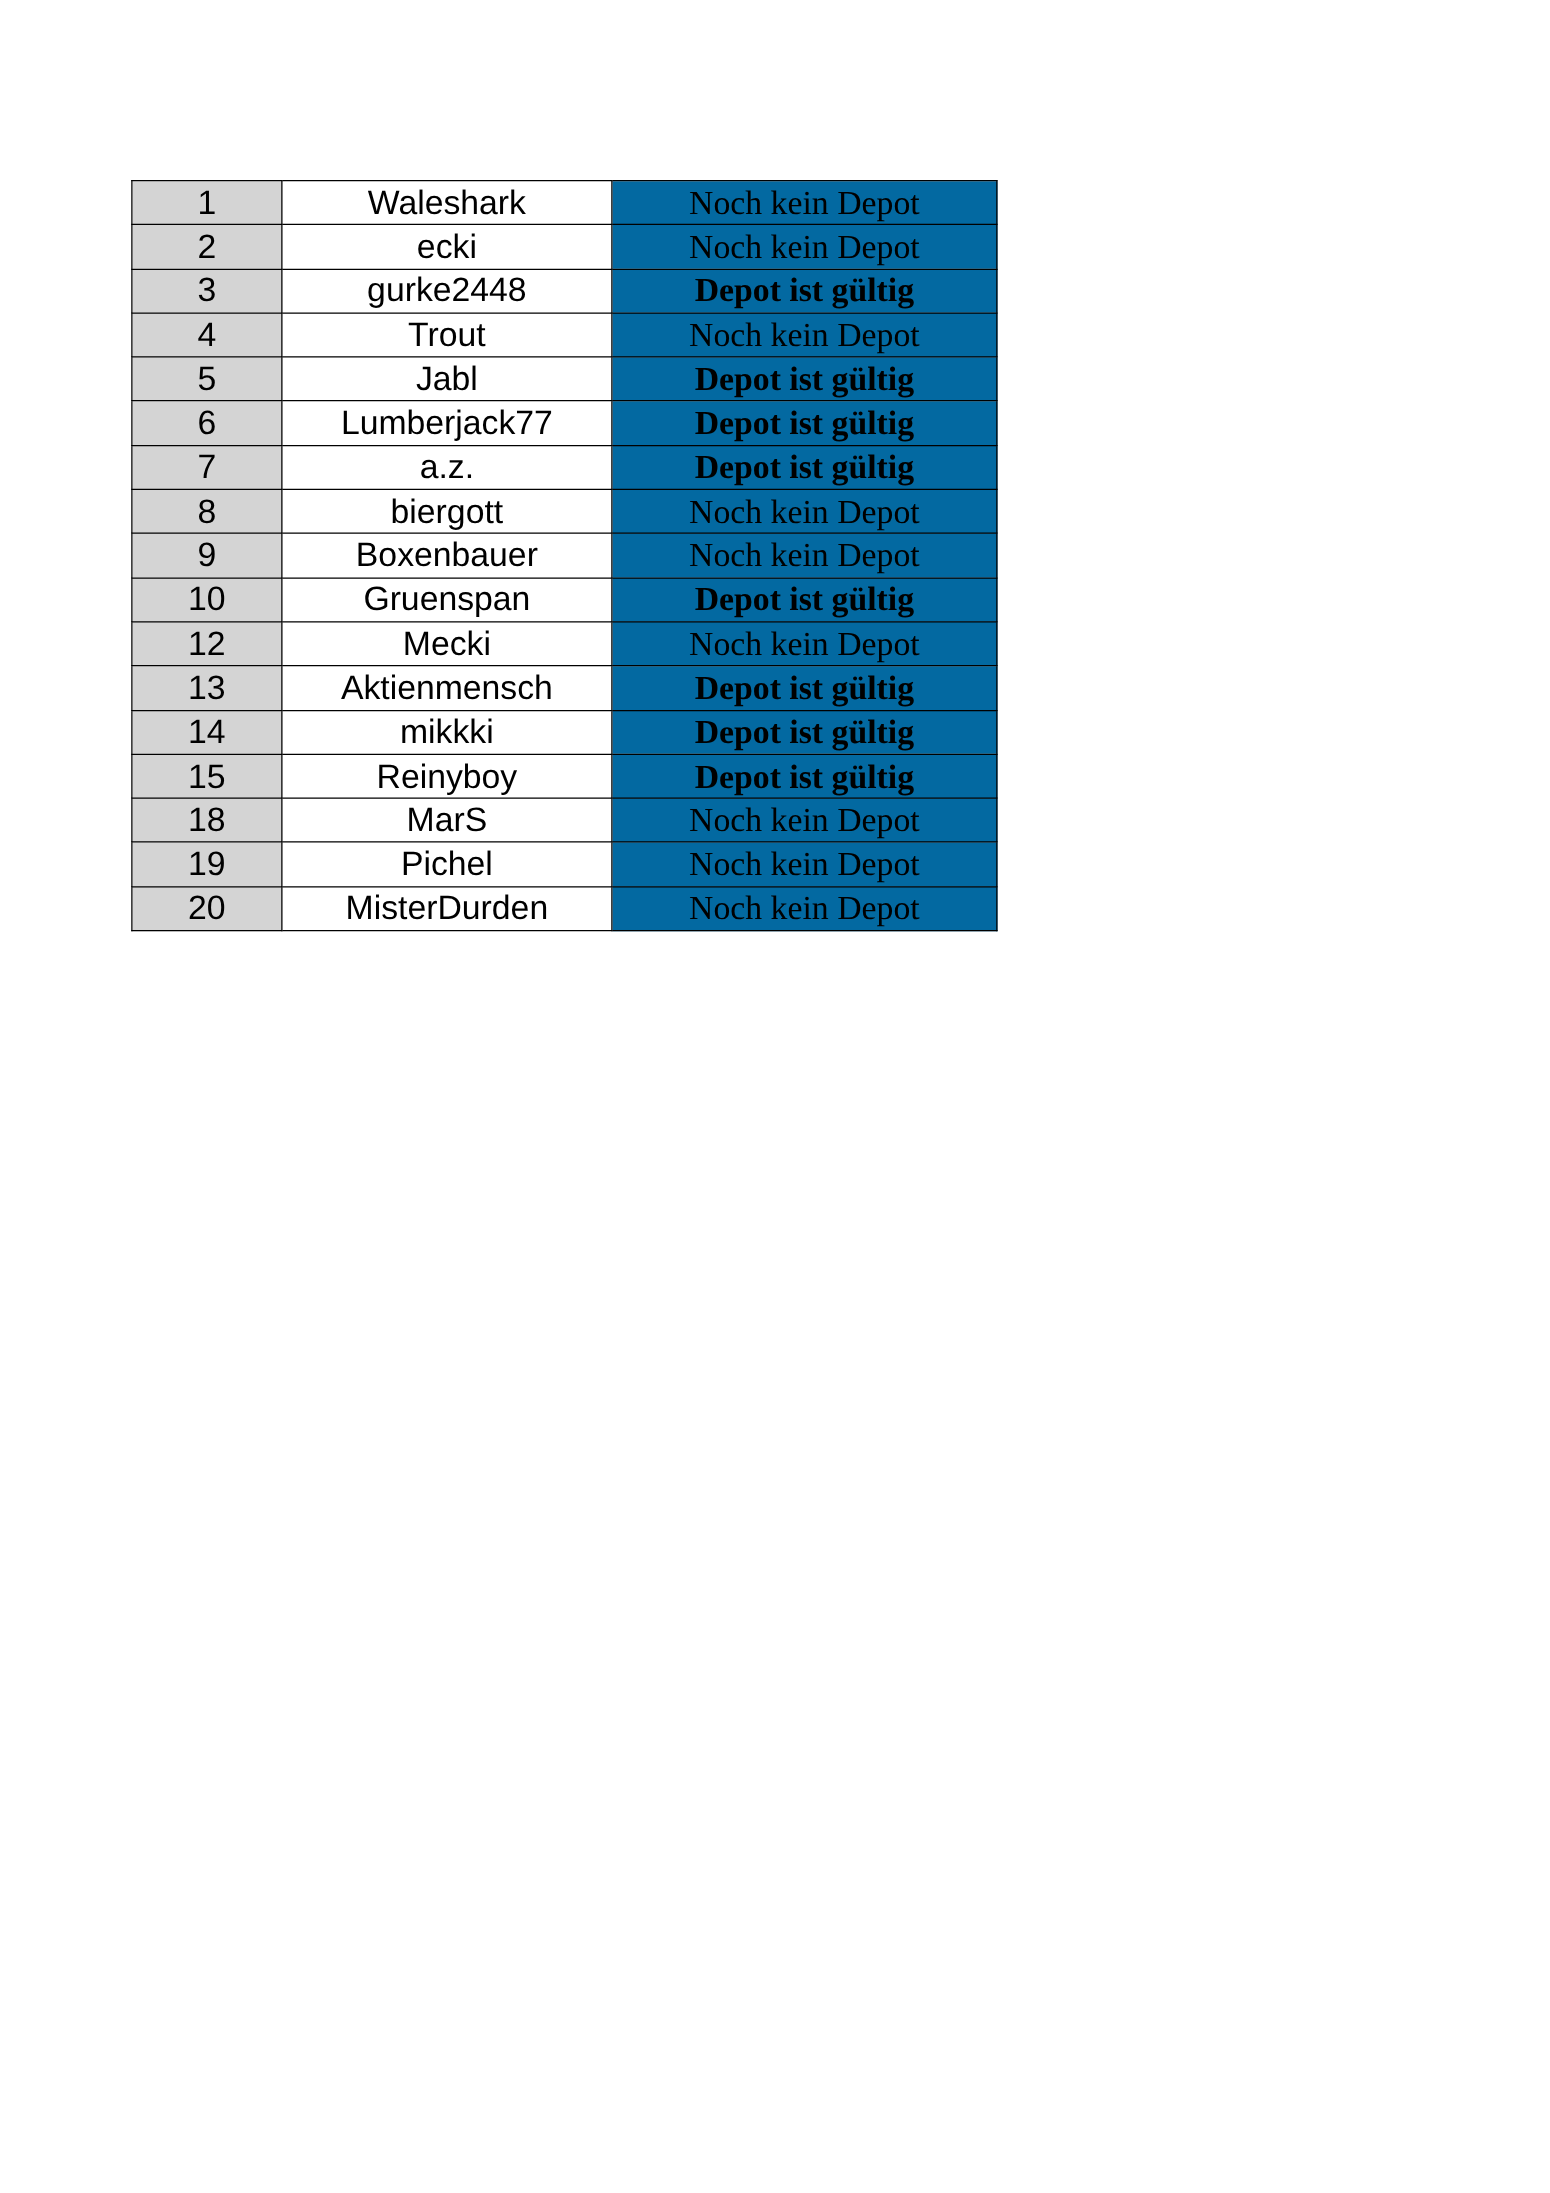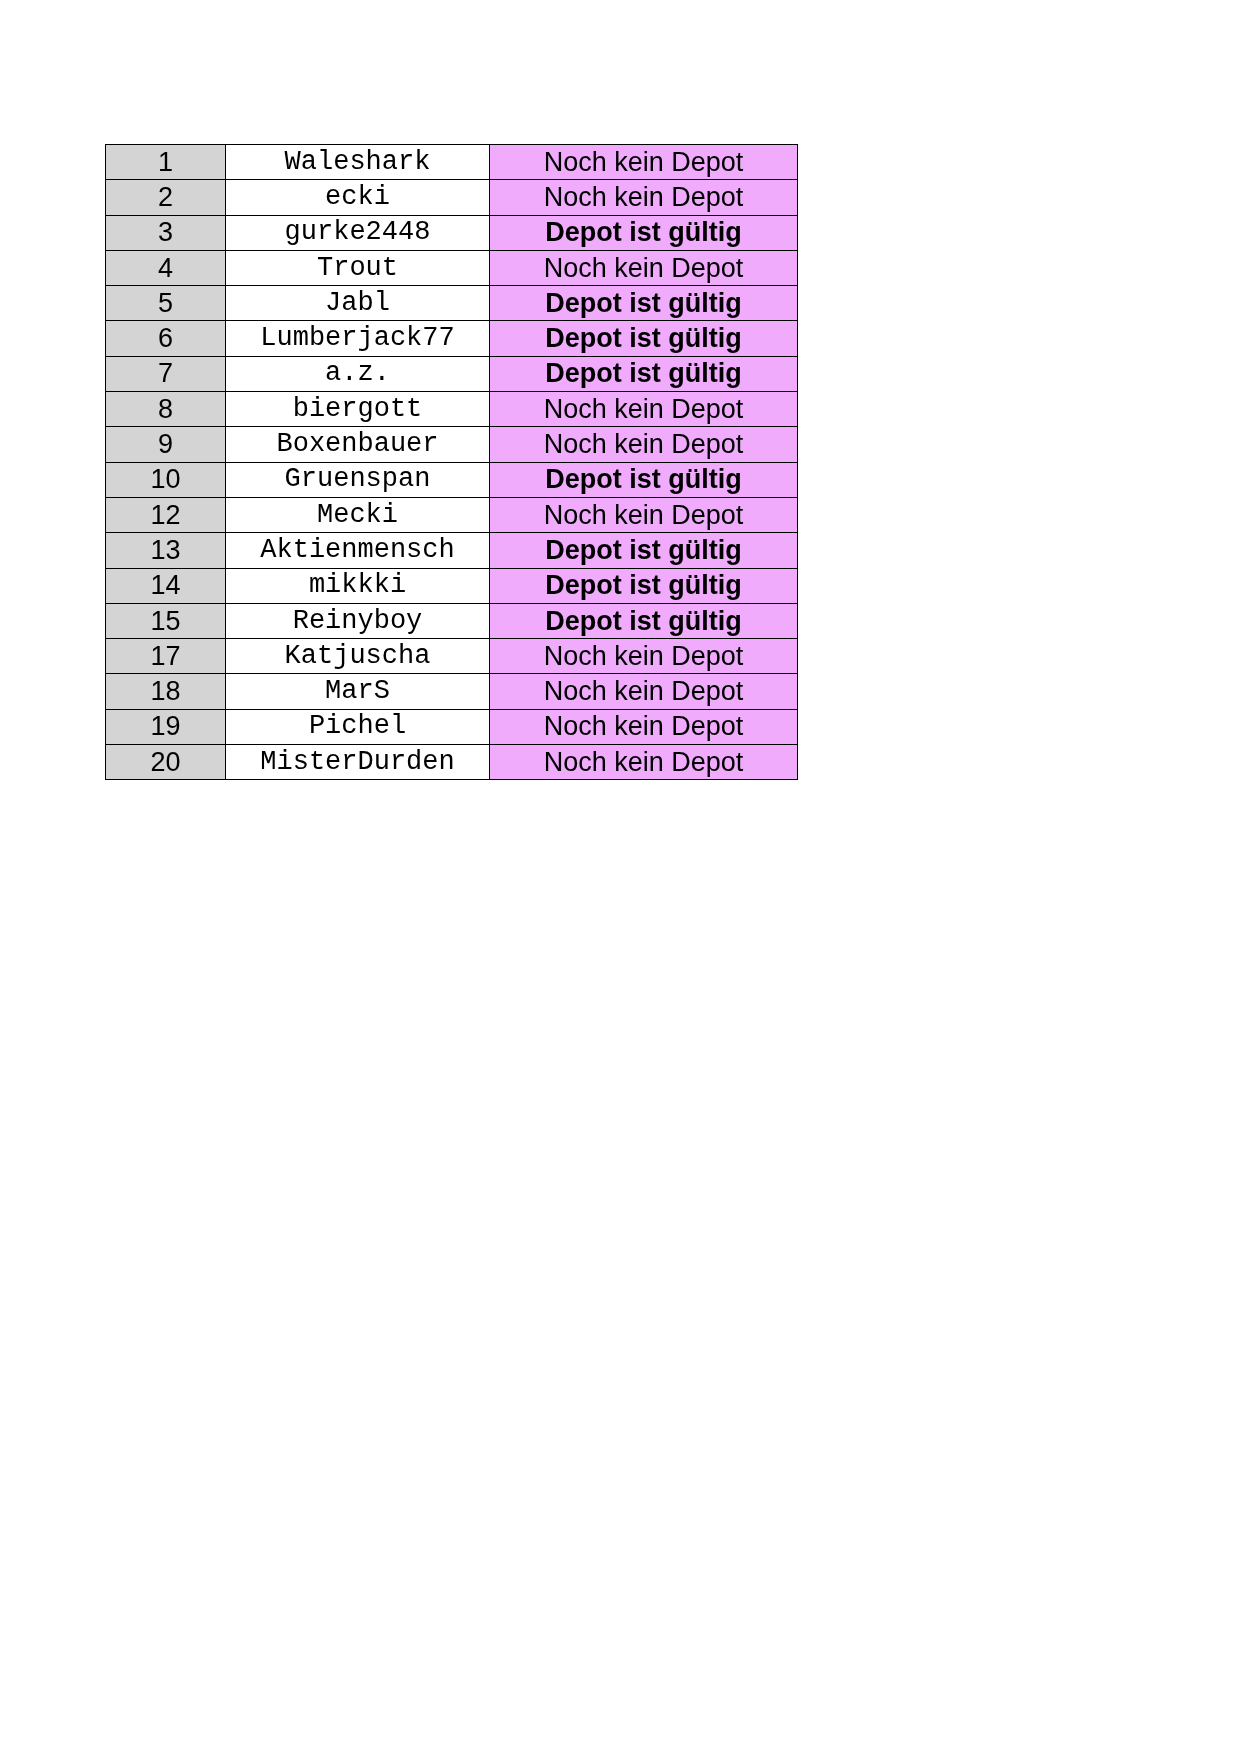--- a/index.html
+++ b/index.html
@@ -1,21 +1,21 @@
 <!DOCTYPE html>
 <html><head>
 <meta charset="utf-8">
 <style>
   html, body { margin:0; padding:0; background:#ffffff; }
   body { width:1240px; height:1754px; position:relative; font-family:"Liberation Sans", sans-serif; }
   table { position:absolute; left:105px; top:144px; border-collapse:collapse; }
   td { border:1px solid #000; height:34.3px; padding:0; text-align:center; font-size:27px; color:#000; line-height:1; }
   td.num { width:119px; background:#d4d4d4; }
-  td.name { width:263px; background:#ffffff;font-family:Liberation Mono, monospace; }
-  td.status { width:307px; background:#f0abfc; }
+  td.name { width:263px; background:#ffffff; }
+  td.status { width:307px; background:#0369a1;font-family:Liberation Serif, serif; }
   td.status.bold { font-weight:bold; }
 </style>
 </head>
 <body>
 
 <table>
   <tbody id="tbody">
       <tr>
         <td class="num">1</td>
         <td class="name">Waleshark</td>
@@ -80,25 +80,20 @@
         <td class="num">14</td>
         <td class="name">mikkki</td>
         <td class="status bold">Depot ist gültig</td>
       </tr>
       <tr>
         <td class="num">15</td>
         <td class="name">Reinyboy</td>
         <td class="status bold">Depot ist gültig</td>
       </tr>
       <tr>
-        <td class="num">17</td>
-        <td class="name">Katjuscha</td>
-        <td class="status">Noch kein Depot</td>
-      </tr>
-      <tr>
         <td class="num">18</td>
         <td class="name">MarS</td>
         <td class="status">Noch kein Depot</td>
       </tr>
       <tr>
         <td class="num">19</td>
         <td class="name">Pichel</td>
         <td class="status">Noch kein Depot</td>
       </tr>
       <tr>

